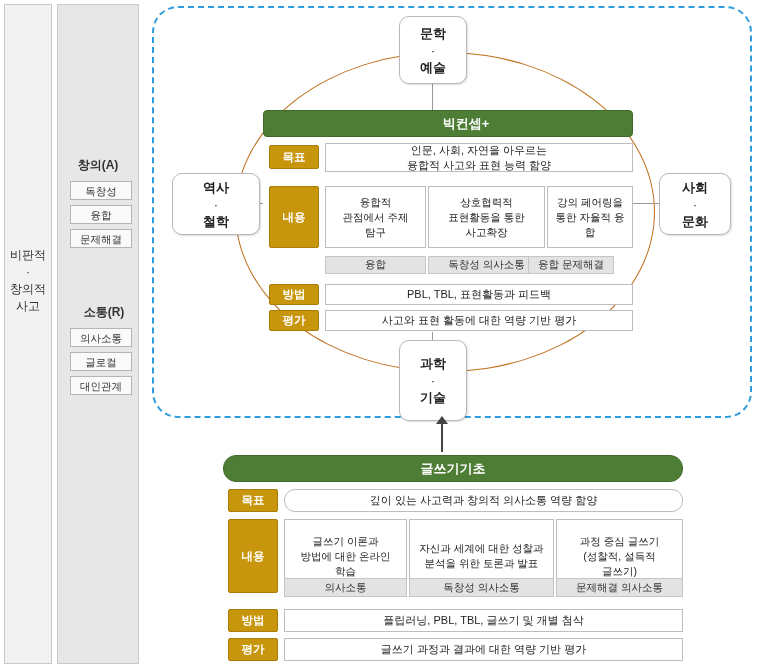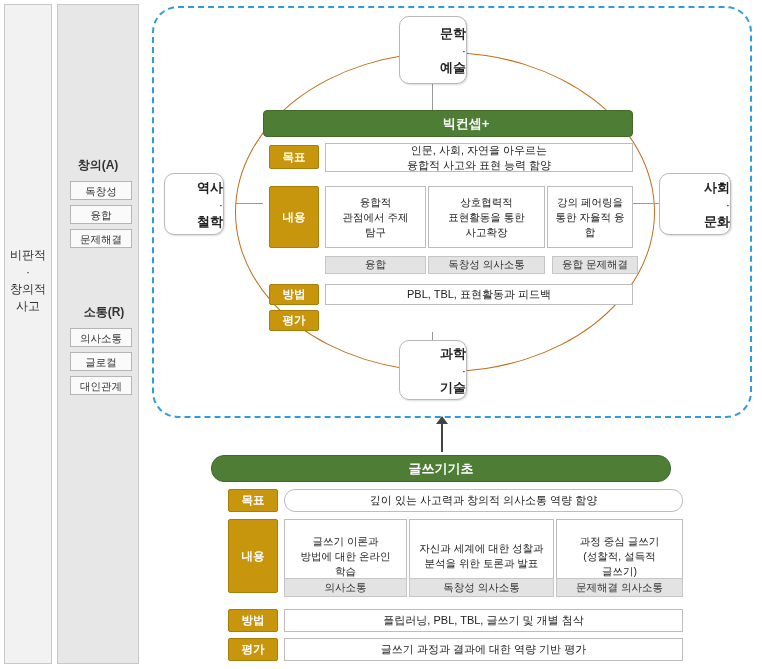--- a/index.html
+++ b/index.html
@@ -95,49 +95,49 @@
     background: #ffffff;
     border-radius: 10px;
     box-shadow: 1px 1px 2px rgba(0,0,0,0.14);
     text-align: center;
     font-size: 13px;
     font-weight: bold;
     color: #222;
     box-sizing: border-box;
     display: flex;
     flex-direction: column;
-    align-items: flex-end;
+    align-items: center;
     justify-content: center;
     line-height: 17px;
   }
   #node-literature { left: 399px; top: 16px; width: 68px; height: 68px; }
-  #node-history    { left: 164px; top: 173px; width: 60px; height: 62px; }
+  #node-history    { left: 172px; top: 173px; width: 88px; height: 62px; }
   #node-society    { left: 659px; top: 173px; width: 72px; height: 62px; }
-  #node-science    { left: 399px; top: 340px; width: 68px; height: 60px; }
+  #node-science    { left: 399px; top: 340px; width: 68px; height: 81px; }
 
   .connector {
     position: absolute;
     background: #9a9a9a;
   }
 
   
   .green-bar {
     position: absolute;
     background: #4e7d35;
     border: 1px solid #3f6a2a;
     border-radius: 4px;
     color: #fff;
     font-size: 13px;
     font-weight: bold;
     text-align: center;
     line-height: 25px;
     box-sizing: border-box;
   }
   #bar-bigconcept { left: 263px; top: 110px; width: 370px; height: 27px; padding-left: 36px; }
-  #bar-writing    { left: 211px; top: 455px; width: 460px; height: 27px; border-radius: 13px; }
+  #bar-writing    { left: 223px; top: 455px; width: 460px; height: 27px; border-radius: 13px; }
 
   
   .gold {
     position: absolute;
     background: #c8960c;
     border: 1px solid #a87d08;
     color: #fff;
     font-size: 11.5px;
     font-weight: bold;
     text-align: center;
@@ -260,26 +260,27 @@
 관점에서 주제
 탐구</div>
   <div class="cell small" style="left:428px; top:186px; width:117px; height:62px;">상호협력적
 표현활동을 통한
 사고확장</div>
   <div class="cell small" style="left:547px; top:186px; width:86px; height:62px;">강의 페어링을
 통한 자율적 융합</div>
 
   <div class="tag" style="left:325px; top:256px; width:101px; height:18px;">융합</div>
   <div class="tag" style="left:428px; top:256px; width:117px; height:18px;">독창성 의사소통</div>
-  <div class="tag" style="left:552px; top:256px; width:86px; height:18px;">융합  문제해결</div>
+  <div class="tag" style="left:528px; top:256px; width:86px; height:18px;">융합  문제해결</div>
 
   <div class="gold" style="left:269px; top:284px; width:50px; height:21px;">방법</div>
   <div class="cell" style="left:325px; top:284px; width:308px; height:21px;">PBL, TBL, 표현활동과 피드백</div>
 
   <div class="gold" style="left:269px; top:310px; width:50px; height:21px;">평가</div>
+  <div class="cell" style="left:325px; top:310px; width:308px; height:21px;">사고와 표현 활동에 대한 역량 기반 평가</div>
 
   <div id="arrow-head"></div>
   <div id="arrow-up"></div>
 
   <div class="green-bar" id="bar-writing">글쓰기기초</div>
 
   <div class="gold" style="left:228px; top:489px; width:50px; height:23px;">목표</div>
   <div class="cell" style="left:284px; top:489px; width:399px; height:23px;border-radius:11px;">깊이 있는 사고력과 창의적 의사소통 역량 함양</div>
 
   <div class="gold" style="left:228px; top:519px; width:50px; height:74px;">내용</div>

